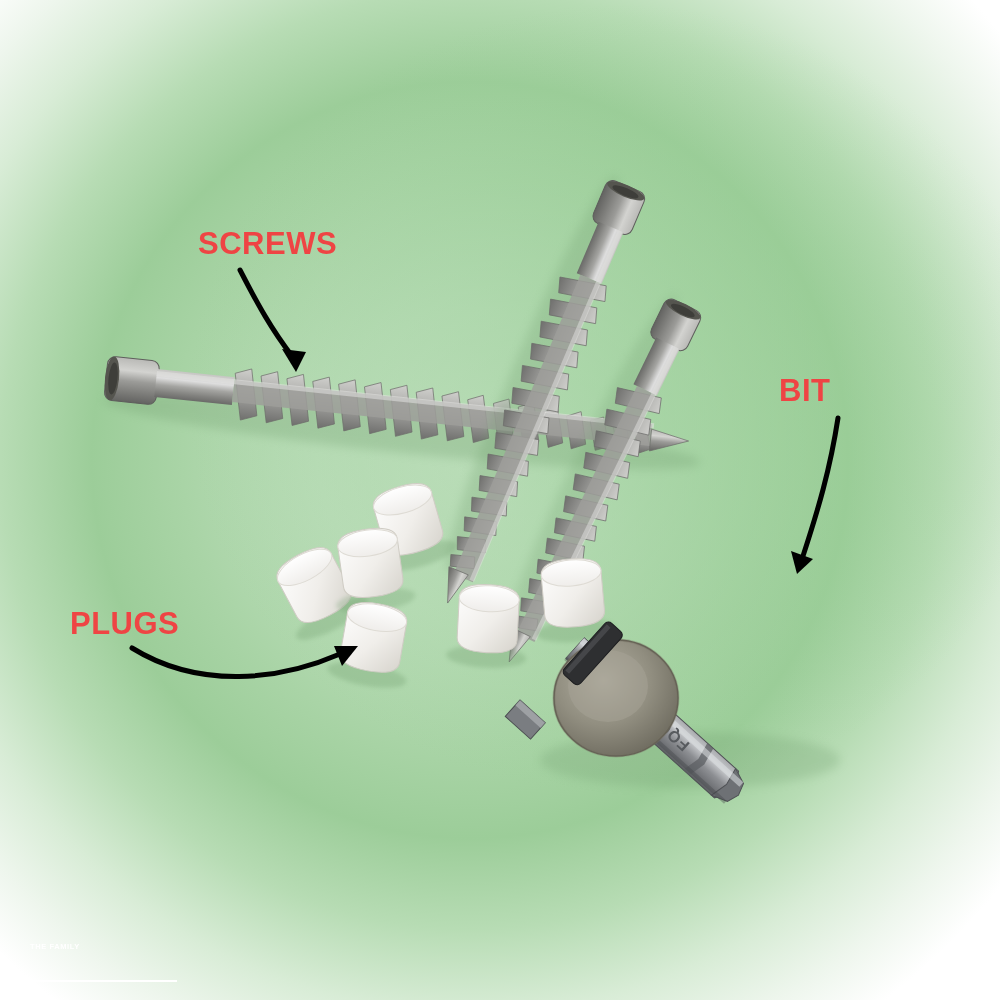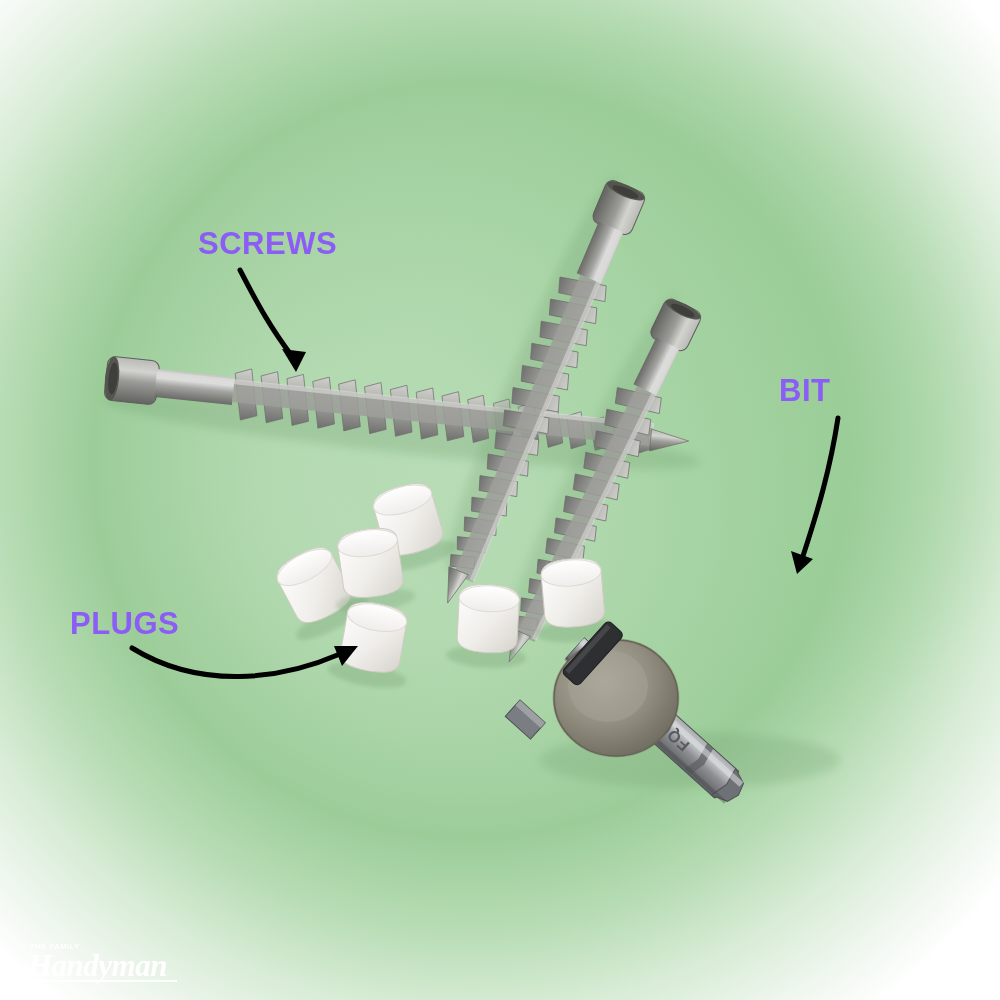--- a/index.html
+++ b/index.html
@@ -47,21 +47,21 @@
   
   .artwork {
     position: absolute;
     left: 0; top: 0;
     width: 1000px; height: 1000px;
   }
 
   
   .callout {
     position: absolute;
-    color: #8b5cf6;
+    color: #ef4444;
     font-weight: bold;
     font-family: "Liberation Sans", sans-serif;
     letter-spacing: 0.5px;
     white-space: nowrap;
     line-height: 1;
   }
   #label-screws { left: 198px; top: 228px; font-size: 31px; }
   #label-plugs  { left: 70px;  top: 608px; font-size: 31px; text-align: center; }
   #label-bit    { left: 779px; top: 375px; font-size: 31px; }
 
@@ -333,17 +333,16 @@
       <polygon points="797,574 791,551 813,559" fill="#000000" stroke="none"></polygon>
     </g>
   </svg>
 
   <div id="label-screws" class="callout">SCREWS</div>
   <div id="label-plugs" class="callout">PLUGS</div>
   <div id="label-bit" class="callout">BIT</div>
 
   <div class="watermark">
     <div class="wm-the">THE FAMILY</div>
-    <div class="wm-hand">Handyman</div>
     <div class="wm-bar"></div>
   </div>
 
 </div>
 
 </body></html>

